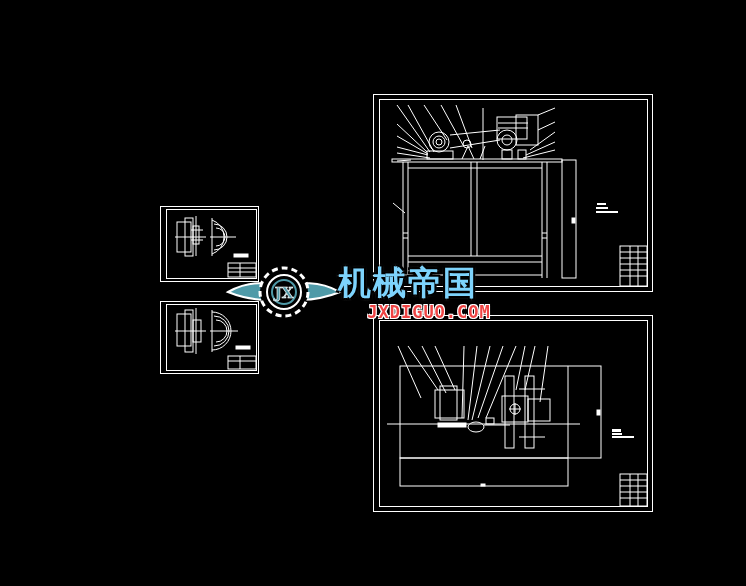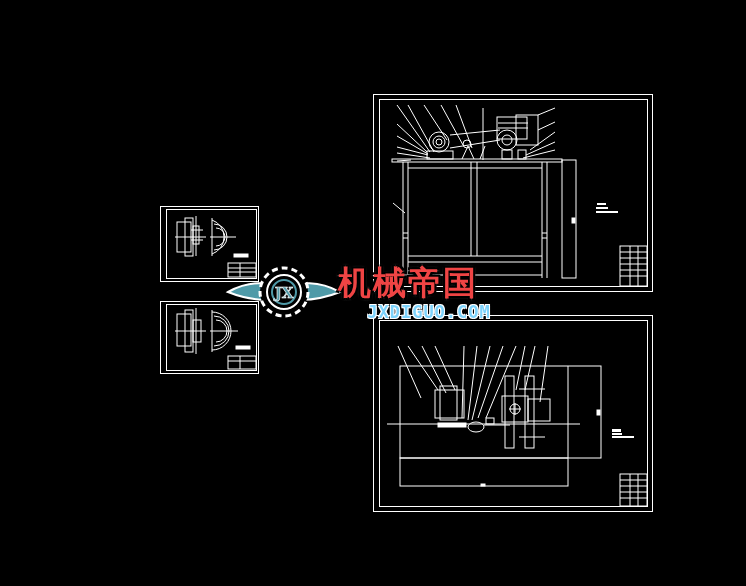--- a/index.html
+++ b/index.html
@@ -1,28 +1,28 @@
 <!DOCTYPE html>
 <html><head>
 <meta charset="utf-8">
 <style>
   html, body { margin: 0; padding: 0; background: #000; }
   body { width: 746px; height: 586px; position: relative; overflow: hidden; font-family: "DejaVu Sans", sans-serif; }
   #canvas { position: absolute; left: 0; top: 0; width: 746px; height: 586px; }
   .logo-cn {
     position: absolute; left: 338px; top: 264px; width: 182px; height: 38px;
     font-family: "DejaVu Sans", sans-serif; font-weight: bold; font-size: 33px; line-height: 38px;
-    letter-spacing: 2px; color: #ef4444;
+    letter-spacing: 2px; color: #7dd3fc;
     text-shadow: -2px -2px 0 #000, 2px -2px 0 #000, -2px 2px 0 #000, 2px 2px 0 #000, 0 0 3px #fff;
     white-space: nowrap;
   }
   .logo-en {
     position: absolute; left: 338px; top: 302px; width: 182px; height: 20px;
     font-family: "DejaVu Sans Mono", monospace; font-weight: bold; font-size: 17px; line-height: 20px;
-    letter-spacing: 1px; color: #7dd3fc; text-align: center;
+    letter-spacing: 1px; color: #ef4444; text-align: center;
     text-shadow: -1px -1px 0 #fff, 1px -1px 0 #fff, -1px 1px 0 #fff, 1px 1px 0 #fff;
     white-space: nowrap;
   }
 </style>
 </head>
 <body>
 
 <svg id="canvas" viewBox="0 0 746 586" xmlns="http://www.w3.org/2000/svg">
   <g stroke="#fff" fill="none" stroke-width="1">
 

